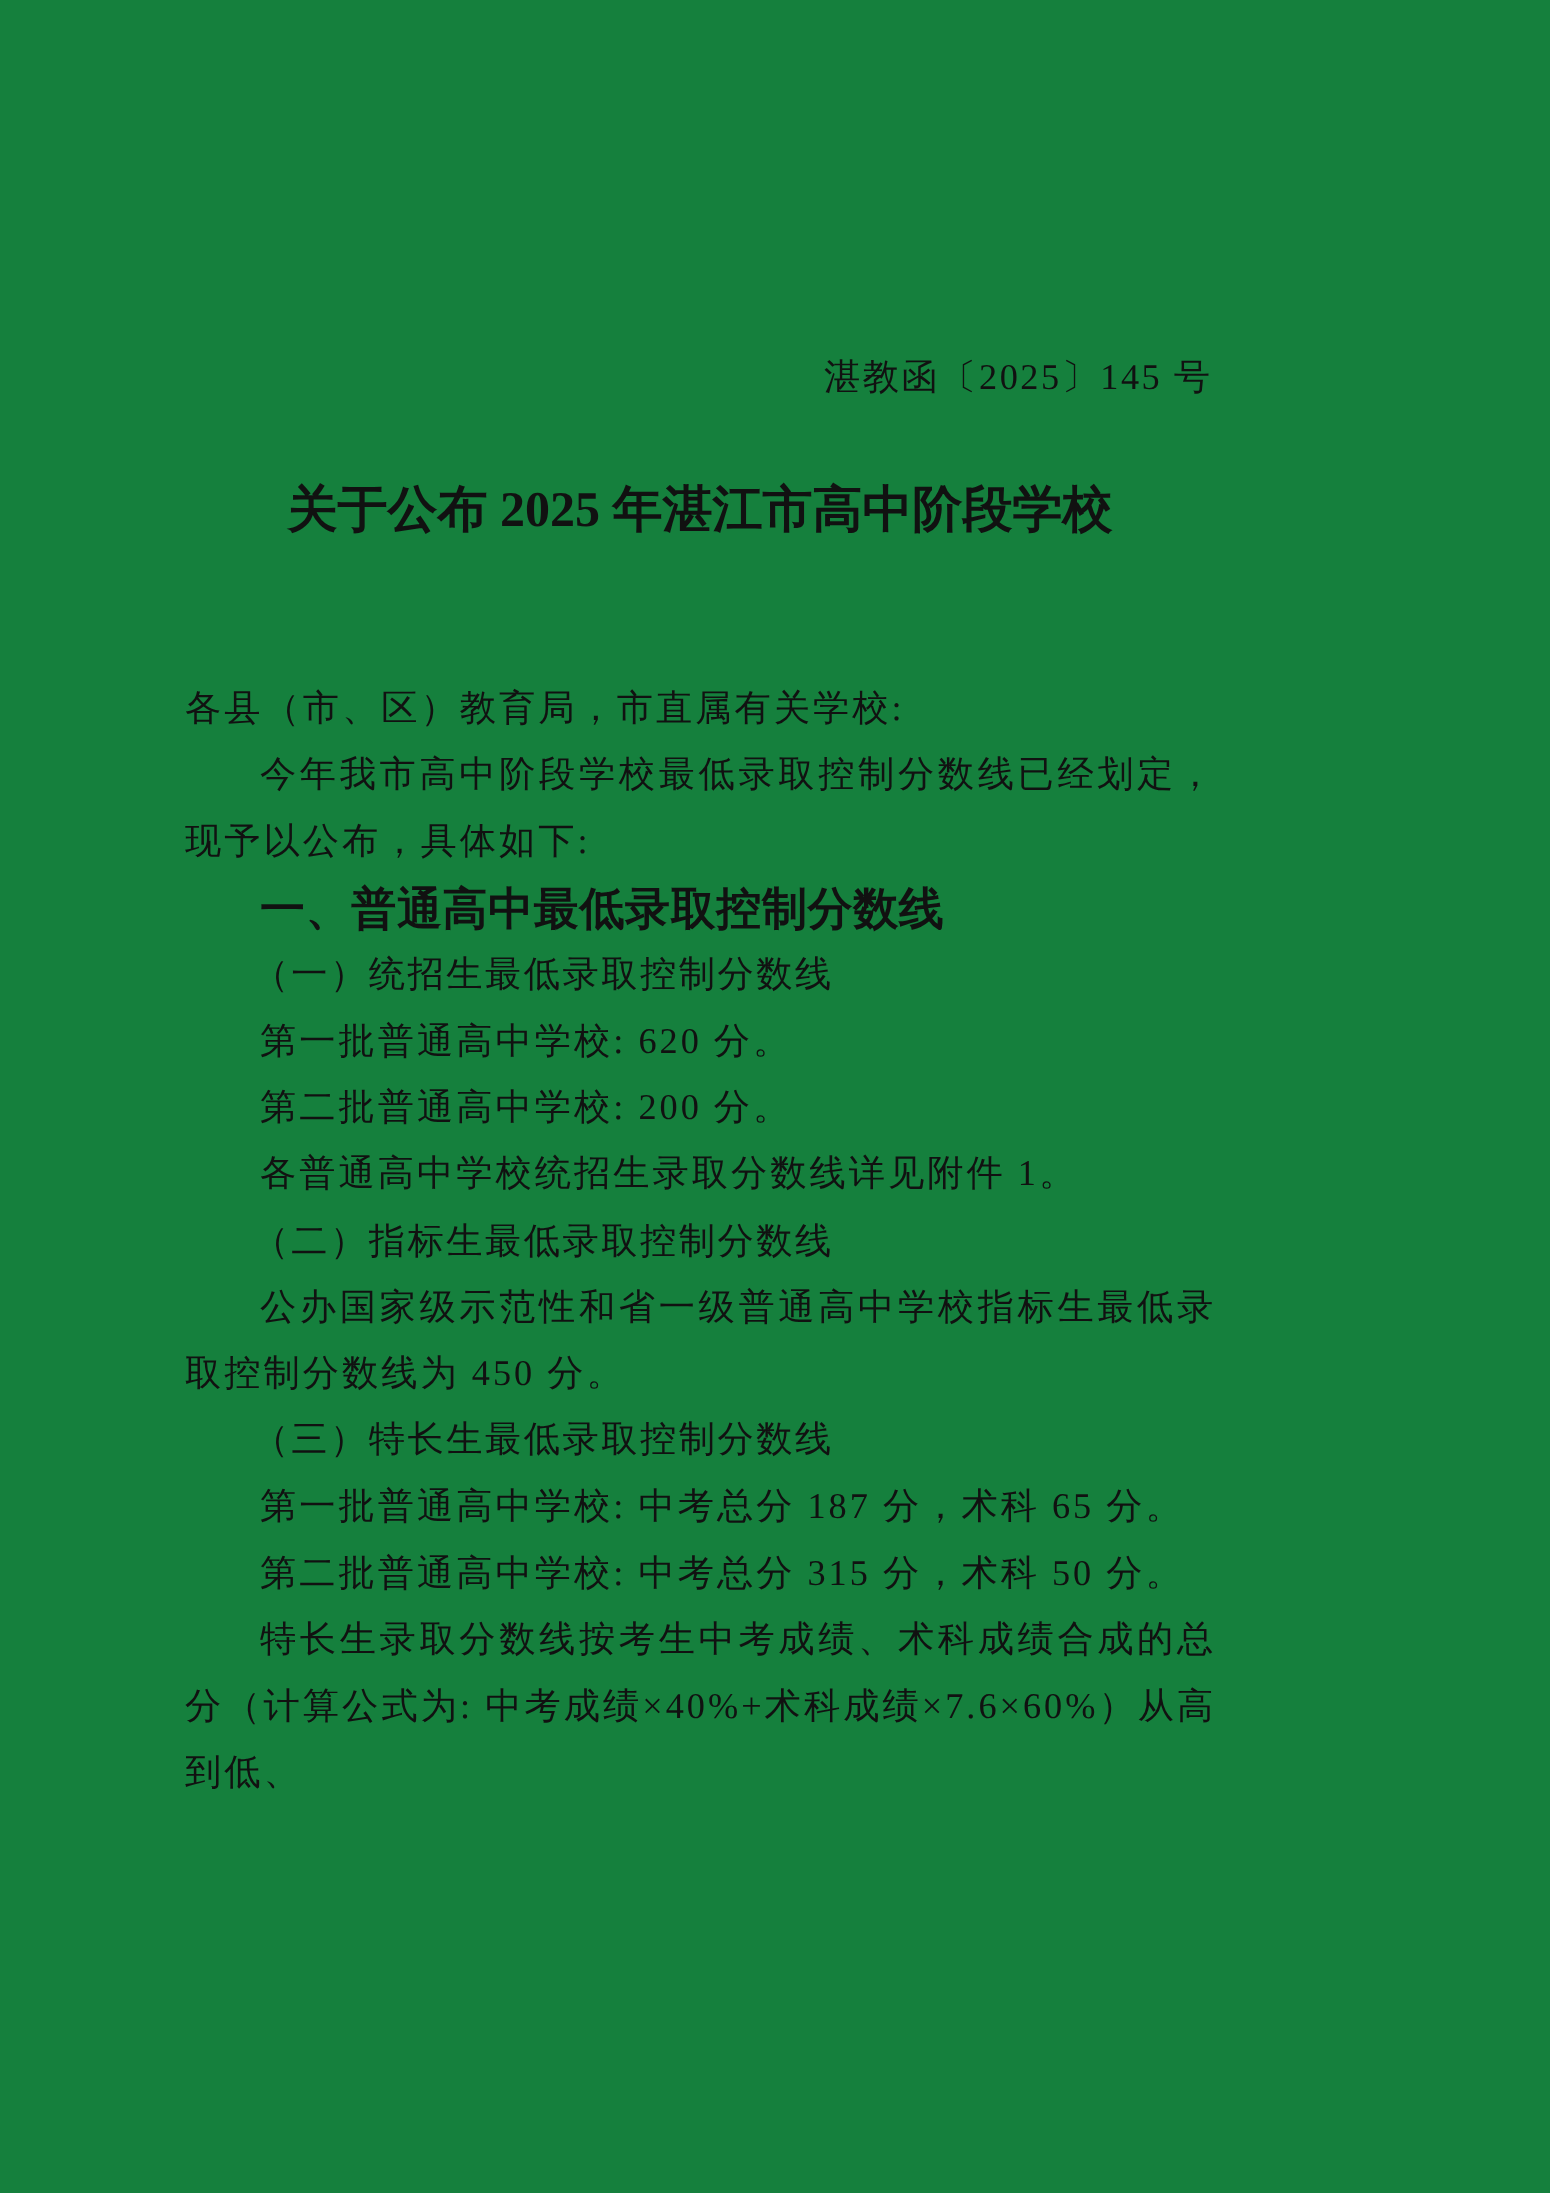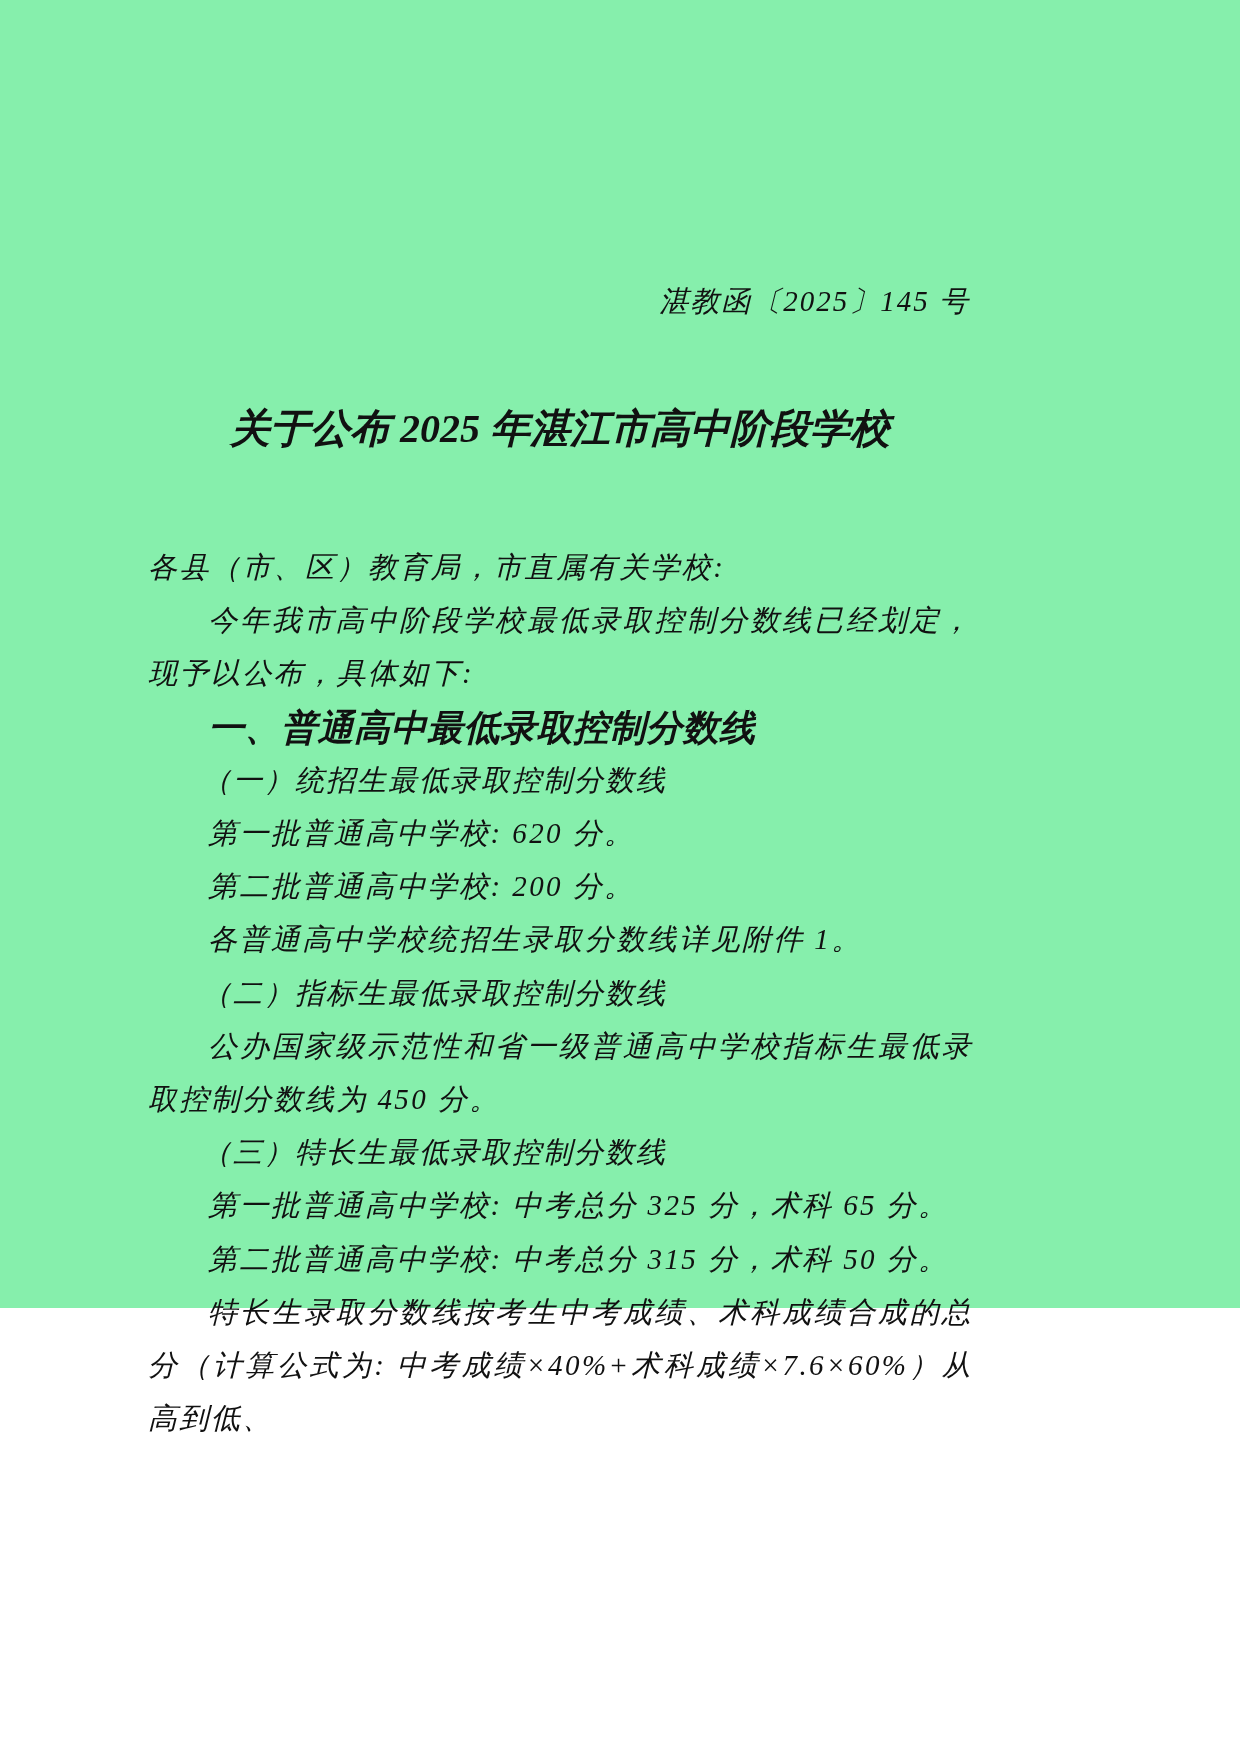--- a/index.html
+++ b/index.html
@@ -12,23 +12,22 @@
       height: 1754px;
       position: relative;
       overflow: hidden;
       color: #111111;
       font-family: "DejaVu Serif", "Liberation Serif", serif;
     }
     .page {
       position: absolute;
       left: 0; top: 0;
       width: 1240px;
-      height: 1308px;
-      background: #86efac;
-      font-style: italic;
+      height: 1754px;
+      background: #15803d;
     }
     .doc-number {
       position: absolute;
       top: 282px;
       right: 270px;
       font-size: 29px;
       letter-spacing: 2px;
       white-space: nowrap;
       font-family: "Liberation Serif", "DejaVu Serif", serif;
     }
@@ -38,21 +37,20 @@
       width: 1240px;
       top: 378px;
       text-align: center;
       font-size: 40px;
       font-weight: bold;
       line-height: 60px;
       letter-spacing: 0px;
       font-family: "Liberation Serif", "DejaVu Serif", serif;
       padding-right: 120px;
       box-sizing: border-box;
-      margin-top: 21px;
     }
     .title .line {
       display: block;
       white-space: nowrap;
     }
     .body {
       position: absolute;
       left: 148px;
       top: 541px;
       width: 825px;
@@ -104,18 +102,18 @@
 
     <p class="p sub-heading">（一）统招生最低录取控制分数线</p>
     <p class="p sub-indent">第一批普通高中学校: 620 分。</p>
     <p class="p sub-indent">第二批普通高中学校: 200 分。</p>
     <p class="p sub-indent">各普通高中学校统招生录取分数线详见附件 1。</p>
 
     <p class="p sub-heading">（二）指标生最低录取控制分数线</p>
     <p class="p wrap-indent">公办国家级示范性和省一级普通高中学校指标生最低录取控制分数线为 450 分。</p>
 
     <p class="p sub-heading">（三）特长生最低录取控制分数线</p>
-    <p class="p sub-indent">第一批普通高中学校: 中考总分 325 分，术科 65 分。</p>
+    <p class="p sub-indent">第一批普通高中学校: 中考总分 187 分，术科 65 分。</p>
     <p class="p sub-indent">第二批普通高中学校: 中考总分 315 分，术科 50 分。</p>
     <p class="p wrap-indent">特长生录取分数线按考生中考成绩、术科成绩合成的总分（计算公式为: 中考成绩×40%+术科成绩×7.6×60%）从高到低、</p>
   </div>
 
 </div>
 
 </body></html>

